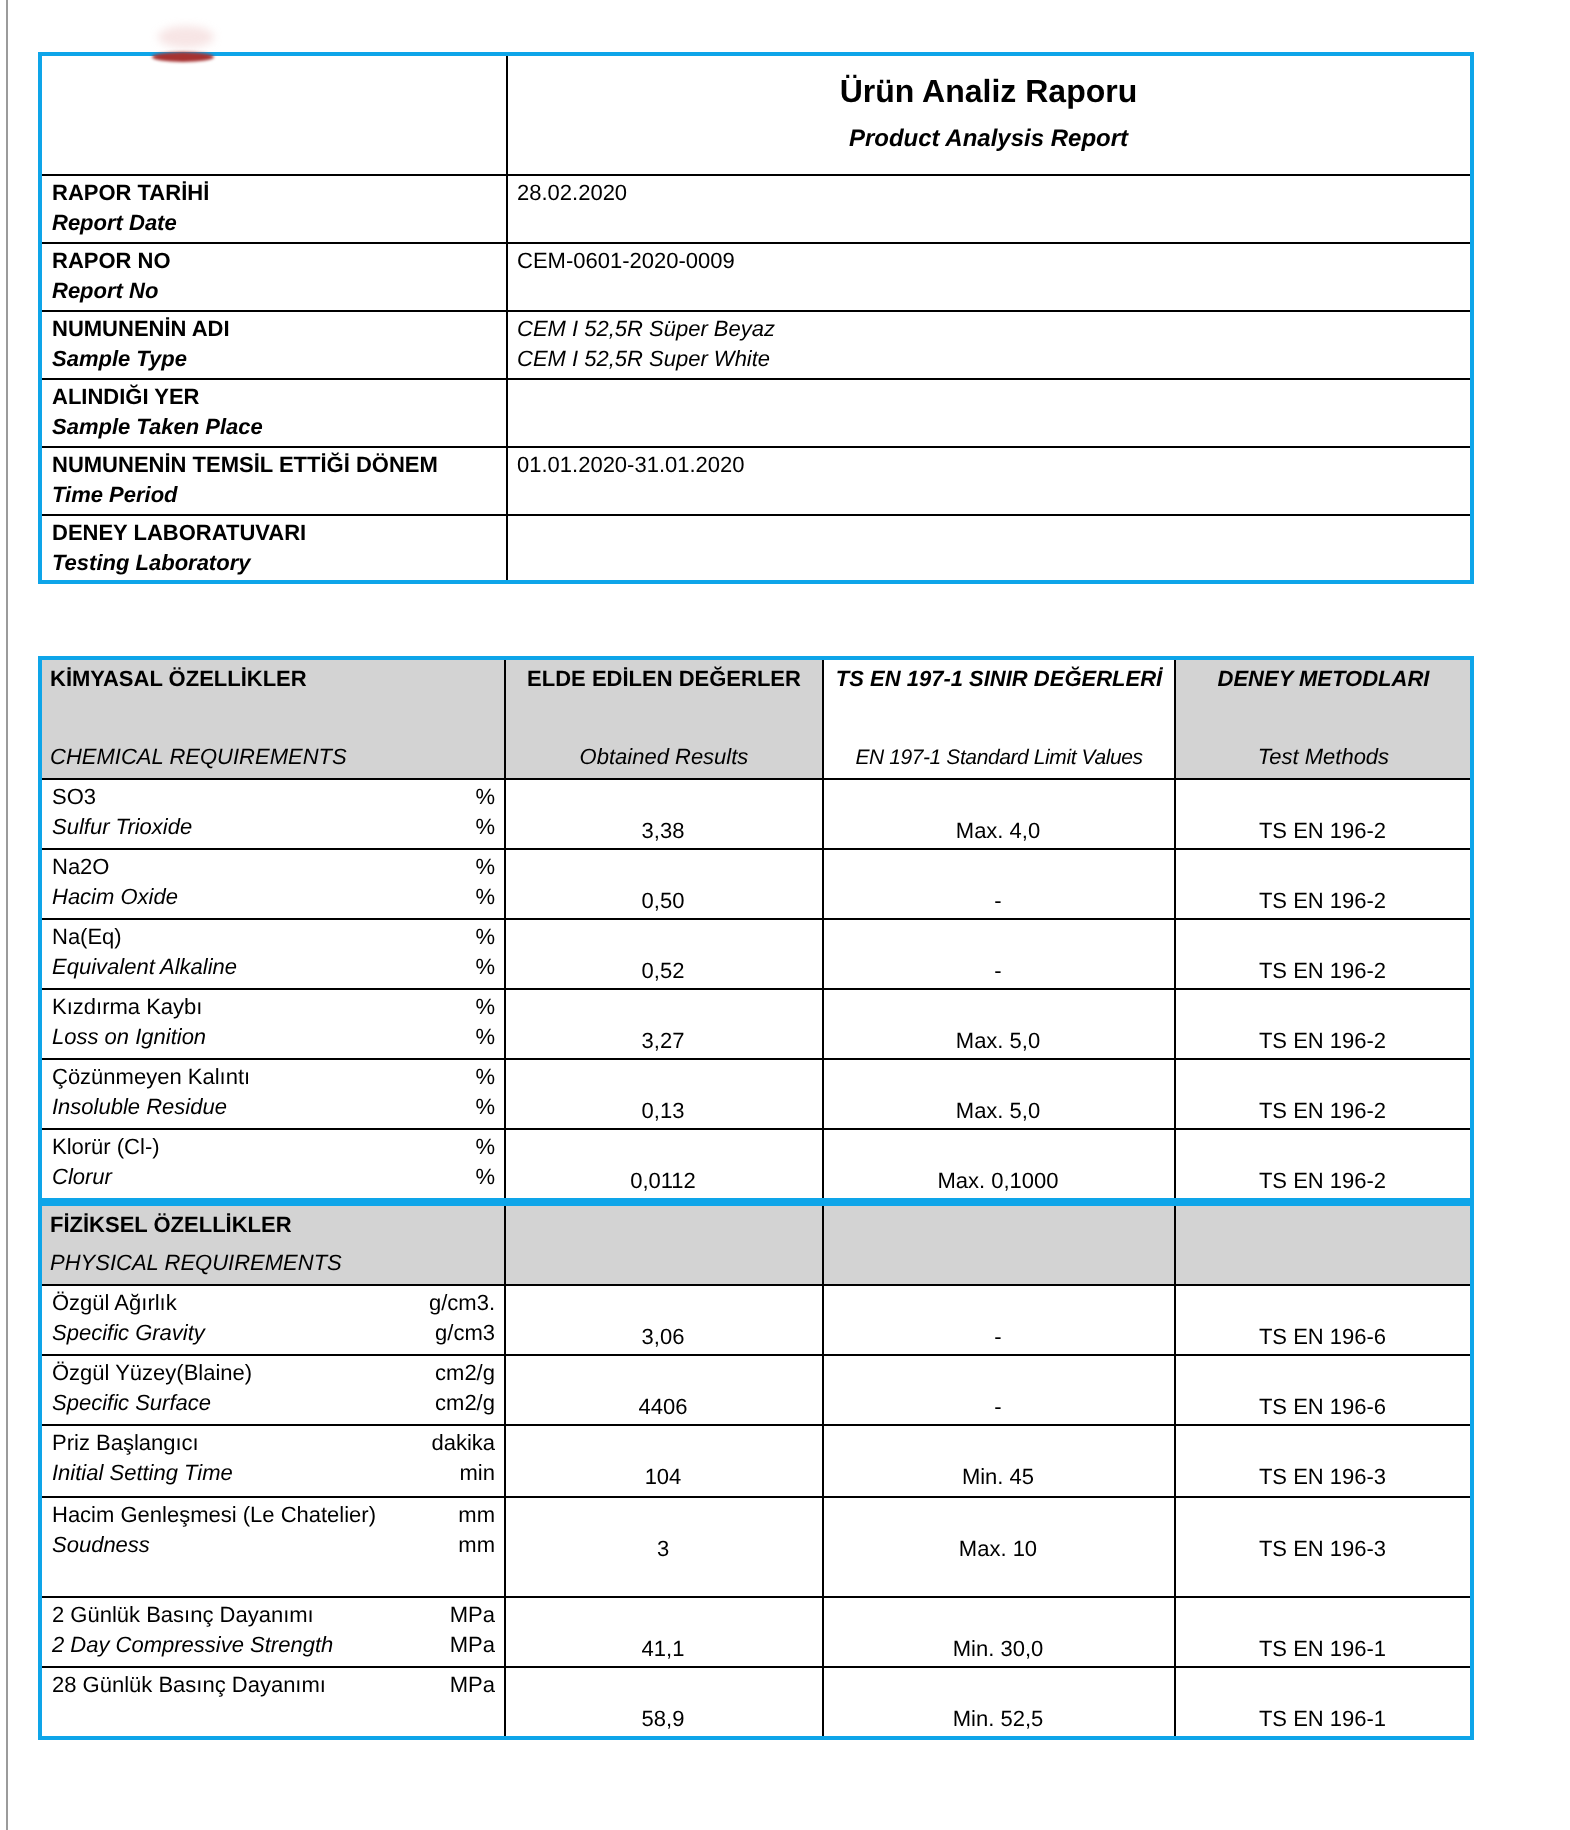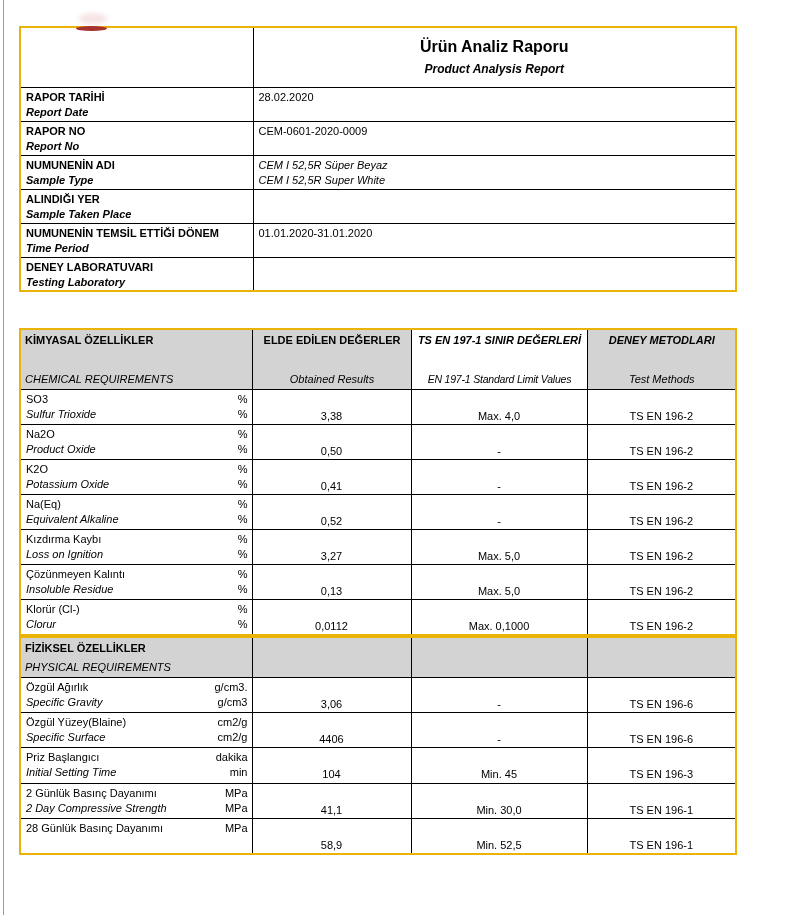--- a/index.html
+++ b/index.html
@@ -8,21 +8,21 @@
     position:relative; width:785px; height:915px; background:#ffffff;
     font-family:"Liberation Sans", sans-serif; color:#000; overflow:hidden;
   }
   .page-edge { position:absolute; left:3px; top:0; width:1px; height:915px; background:#9b9b9b; }
   .smudge-faint { position:absolute; left:79px; top:13px; width:28px; height:11px;
     background:rgba(226,160,160,0.28); border-radius:50%; filter:blur(2px); }
   .smudge { position:absolute; left:76px; top:26px; width:31px; height:5px;
     background:#a63232; border-radius:50%; filter:blur(0.7px); }
 
   table.tbl { border-collapse:collapse; table-layout:fixed; width:716px; margin-left:19px;
-    border:2px solid #eab308; }
+    border:2px solid #0ea5e9; }
   table.tbl td { border:1px solid #000; vertical-align:top; overflow:hidden;
     font-size:11px; line-height:15px; }
 
   
   .t-info { margin-top:26px; }
   .col-label { width:233px; }
   .col-value { width:483px; }
   .title-row td { height:60px; }
   .title-cell { vertical-align:middle !important; text-align:center; }
   .report-title { font-size:16px; font-weight:bold; line-height:20px; }
@@ -184,46 +184,29 @@
       </td>
       <td class="cell-ctr">3,38</td>
       <td class="cell-ctr">Max. 4,0</td>
       <td class="cell-ctr">TS EN 196-2</td>
     </tr>
     <tr style="height:34px">
       <td class="name-cell">
         <div class="name-flex">
           <div class="names">
             <div>Na2O</div>
-            <div class="en-name">Product Oxide</div>
+            <div class="en-name">Hacim Oxide</div>
           </div>
           <div class="units">
             <div>%</div>
             <div>%</div>
           </div>
         </div>
       </td>
       <td class="cell-ctr">0,50</td>
-      <td class="cell-ctr">-</td>
-      <td class="cell-ctr">TS EN 196-2</td>
-    </tr>
-    <tr style="height:34px">
-      <td class="name-cell">
-        <div class="name-flex">
-          <div class="names">
-            <div>K2O</div>
-            <div class="en-name">Potassium Oxide</div>
-          </div>
-          <div class="units">
-            <div>%</div>
-            <div>%</div>
-          </div>
-        </div>
-      </td>
-      <td class="cell-ctr">0,41</td>
       <td class="cell-ctr">-</td>
       <td class="cell-ctr">TS EN 196-2</td>
     </tr>
     <tr style="height:34px">
       <td class="name-cell">
         <div class="name-flex">
           <div class="names">
             <div>Na(Eq)</div>
             <div class="en-name">Equivalent Alkaline</div>
           </div>
@@ -355,20 +338,37 @@
           <div class="units">
             <div>dakika</div>
             <div>min</div>
           </div>
         </div>
       </td>
       <td class="cell-ctr">104</td>
       <td class="cell-ctr">Min. 45</td>
       <td class="cell-ctr">TS EN 196-3</td>
     </tr>
+    <tr style="height:50px">
+      <td class="name-cell">
+        <div class="name-flex">
+          <div class="names">
+            <div>Hacim Genleşmesi (Le Chatelier)</div>
+            <div class="en-name">Soudness</div>
+          </div>
+          <div class="units">
+            <div>mm</div>
+            <div>mm</div>
+          </div>
+        </div>
+      </td>
+      <td class="cell-ctr">3</td>
+      <td class="cell-ctr">Max. 10</td>
+      <td class="cell-ctr">TS EN 196-3</td>
+    </tr>
     <tr style="height:35px">
       <td class="name-cell">
         <div class="name-flex">
           <div class="names">
             <div>2 Günlük Basınç Dayanımı</div>
             <div class="en-name">2 Day Compressive Strength</div>
           </div>
           <div class="units">
             <div>MPa</div>
             <div>MPa</div>

